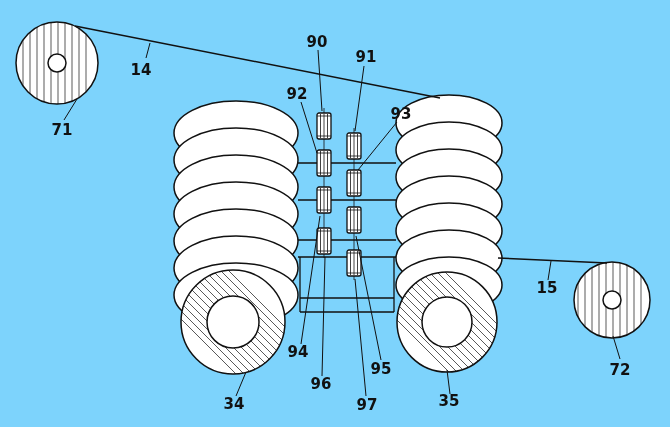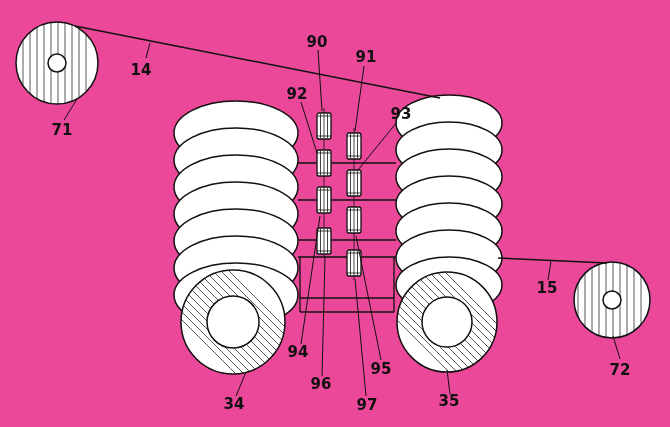--- a/index.html
+++ b/index.html
@@ -3,21 +3,21 @@
 <meta charset="utf-8">
 <style>
   html, body {
     margin: 0;
     padding: 0;
     background: #ffffff;
   }
   .fig-wrap {
     width: 670px;
     height: 427px;
-    background: #ec4899;
+    background: #7dd3fc;
     position: relative;
     overflow: hidden;
   }
   svg.patent-fig {
     display: block;
     font-family: "DejaVu Sans", sans-serif;
   }
   svg.patent-fig text {
     font-size: 15px;
     font-weight: 600;

